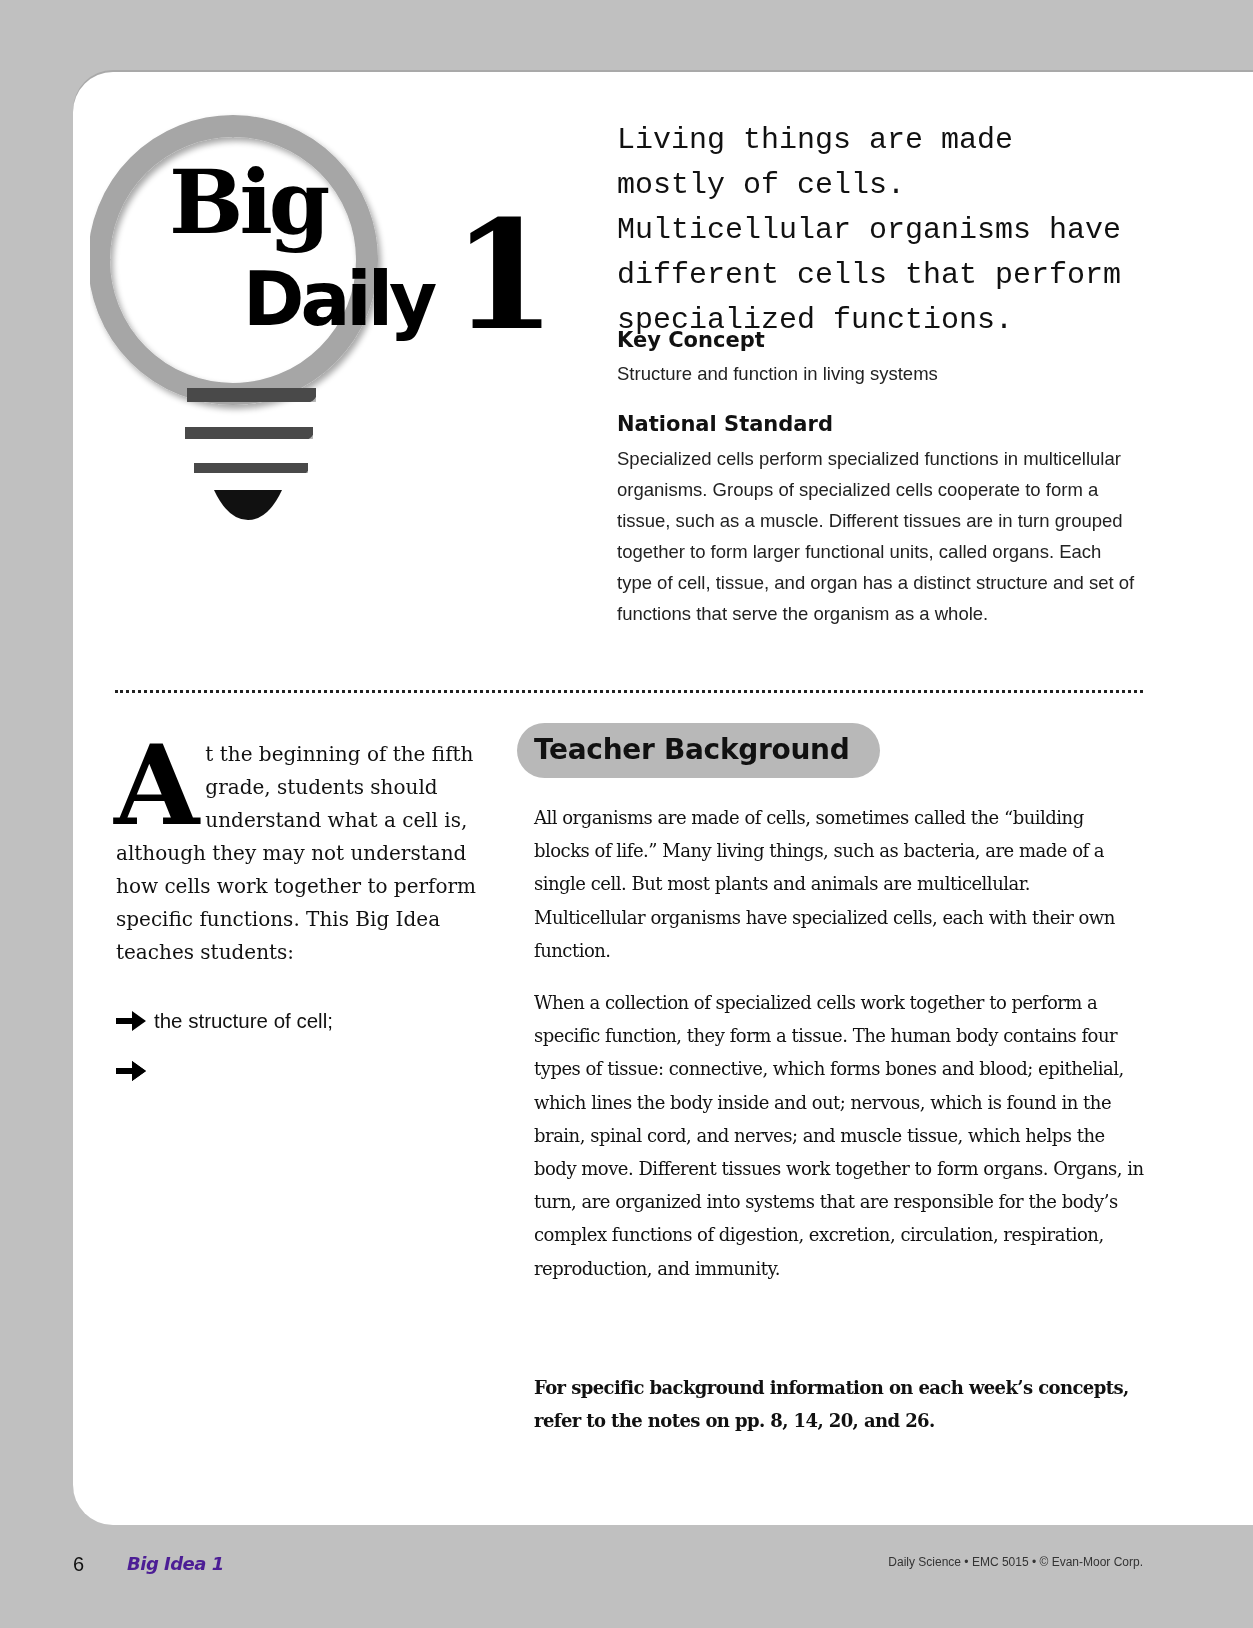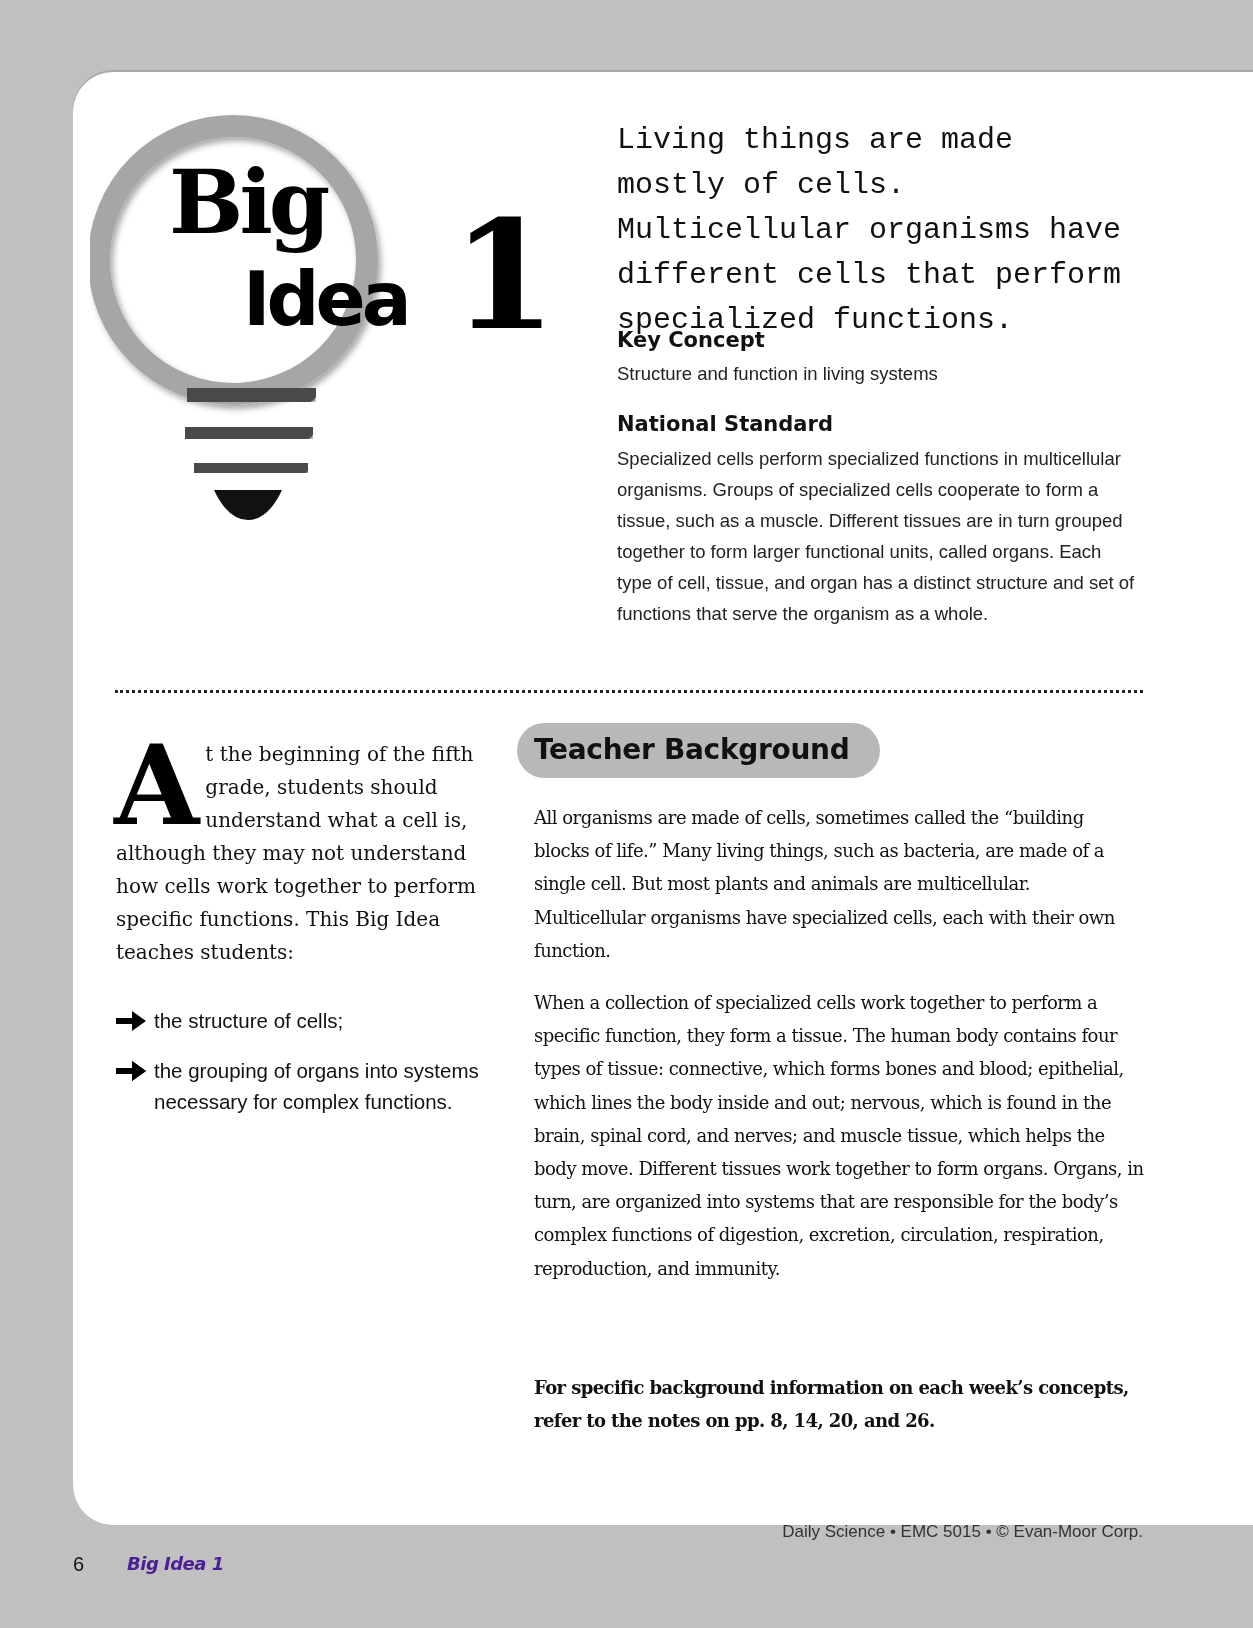--- a/index.html
+++ b/index.html
@@ -17,21 +17,21 @@
   .dropcap { float:left; font-family:"DejaVu Serif", serif; font-weight:bold; font-size:110px; line-height:88px; margin:4px 6px 0 -2px; color:#000; }
   .bullets { position:absolute; left:116px; top:1005px; width:380px; margin:0; padding:0; list-style:none; }
   .bullets li { position:relative; padding-left:38px; font-family:"Liberation Sans", sans-serif; font-size:20.5px; line-height:31px; color:#111; margin-bottom:19px; }
   .arrow { position:absolute; left:0; top:6px; width:30px; height:20px; }
   .tb-pill { position:absolute; left:517px; top:723px; width:363px; height:55px; background:#b8b8b8; border-radius:28px; }
   .tb-title { position:absolute; left:534px; top:733px; font-family:"DejaVu Sans", sans-serif; font-weight:bold; font-size:28px; color:#111; margin:0; letter-spacing:-0.3px; }
   .tb-para { position:absolute; left:534px; width:610px; font-family:"DejaVu Serif", serif; font-size:18px; line-height:33.2px; color:#111; margin:0; letter-spacing:-0.5px; }
   .tb-note { font-weight:bold; letter-spacing:-0.6px; }
   .footer-num { position:absolute; left:73px; top:1553px; font-family:"Liberation Sans", sans-serif; font-size:20px; color:#111; }
   .footer-title { position:absolute; left:127px; top:1553px; font-family:"DejaVu Sans", sans-serif; font-style:italic; font-weight:bold; font-size:18px; color:#4c1d95; letter-spacing:-0.5px; }
-  .footer-credit { position:absolute; right:110px; top:1522px; font-family:"Liberation Sans", sans-serif; font-size:17px; color:#333; }
+  .footer-credit { position:absolute; right:110px; top:1555px; font-family:"Liberation Sans", sans-serif; font-size:12px; color:#333; }
 </style>
 </head>
 <body>
 
 <div class="panel"></div>
 
 <svg class="logo" viewBox="0 0 440 440" xmlns="http://www.w3.org/2000/svg">
   <defs>
     <filter id="sh" x="-10%" y="-10%" width="120%" height="120%">
       <feGaussianBlur in="SourceAlpha" stdDeviation="3"></feGaussianBlur>
@@ -45,21 +45,21 @@
         </feMerge>
     </filter>
   </defs>
   <circle cx="143" cy="170" r="134" fill="none" stroke="#a6a6a6" stroke-width="22" filter="url(#sh)"></circle>
   <path d="M108 305 Q150 318 215 300" stroke="#4a4a4a" stroke-width="26" stroke-linecap="round" fill="none" filter="url(#sh)"></path>
   <path d="M106 342 Q150 354 212 338" stroke="#4a4a4a" stroke-width="26" stroke-linecap="round" fill="none" filter="url(#sh)"></path>
   <path d="M114 378 Q152 388 208 374" stroke="#4a4a4a" stroke-width="24" stroke-linecap="round" fill="none" filter="url(#sh)"></path>
   <path d="M124 400 L192 400 Q178 430 158 430 Q138 430 124 400 Z" fill="#111"></path>
 </svg>
 <div class="logo-text-big">Big</div>
-<div class="logo-text-idea">Idea</div>
+<div class="logo-text-idea">Daily</div>
 <div class="logo-text-num">1</div>
 
 <h1 class="headline">Living things are made mostly of cells. Multicellular organisms have different cells that perform specialized functions.</h1>
 
 <h2 class="sec-title" style="top:328px;">Key Concept</h2>
 <p class="sec-body" style="top:358px;">Structure and function in living systems</p>
 
 <h2 class="sec-title" style="top:412px;">National Standard</h2>
 <p class="sec-body" style="top:443px;">Specialized cells perform specialized functions in multicellular organisms. Groups of specialized cells cooperate to form a tissue, such as a muscle. Different tissues are in turn grouped together to form larger functional units, called organs. Each type of cell, tissue, and organ has a distinct structure and set of functions that serve the organism as a whole.</p>
 
@@ -67,32 +67,31 @@
 
 <p class="intro">
   <span class="dropcap">A</span><span>t the beginning of the fifth grade, students should understand what a cell is, although they may not understand how cells work together to perform specific functions. This Big Idea teaches students:</span>
 </p>
 
 <ul class="bullets">
   <li>
     <svg class="arrow" viewBox="0 0 30 20">
         <path d="M0 7 H16 V0 L30 10 L16 20 V13 H0 Z" fill="#000"></path>
       </svg>
-    <span>the structure of cells;</span>
+    <span>the structure of cell;</span>
   </li>
   <li>
     <svg class="arrow" viewBox="0 0 30 20">
         <path d="M0 7 H16 V0 L30 10 L16 20 V13 H0 Z" fill="#000"></path>
       </svg>
   </li>
   <li>
     <svg class="arrow" viewBox="0 0 30 20">
         <path d="M0 7 H16 V0 L30 10 L16 20 V13 H0 Z" fill="#000"></path>
       </svg>
-    <span>the grouping of organs into systems necessary for complex functions.</span>
   </li>
 </ul>
 
 <div class="tb-pill"></div>
 <h2 class="tb-title">Teacher Background</h2>
 
 <p class="tb-para" style="top:801px;">All organisms are made of cells, sometimes called the “building blocks of life.” Many living things, such as bacteria, are made of a single cell. But most plants and animals are multicellular. Multicellular organisms have specialized cells, each with their own function.</p>
 <p class="tb-para" style="top:986px;">When a collection of specialized cells work together to perform a specific function, they form a tissue. The human body contains four types of tissue: connective, which forms bones and blood; epithelial, which lines the body inside and out; nervous, which is found in the brain, spinal cord, and nerves; and muscle tissue, which helps the body move. Different tissues work together to form organs. Organs, in turn, are organized into systems that are responsible for the body’s complex functions of digestion, excretion, circulation, respiration, reproduction, and immunity.</p>
 <p class="tb-para tb-note" style="top:1371px;">For specific background information on each week’s concepts, refer to the notes on pp. 8, 14, 20, and 26.</p>
 

